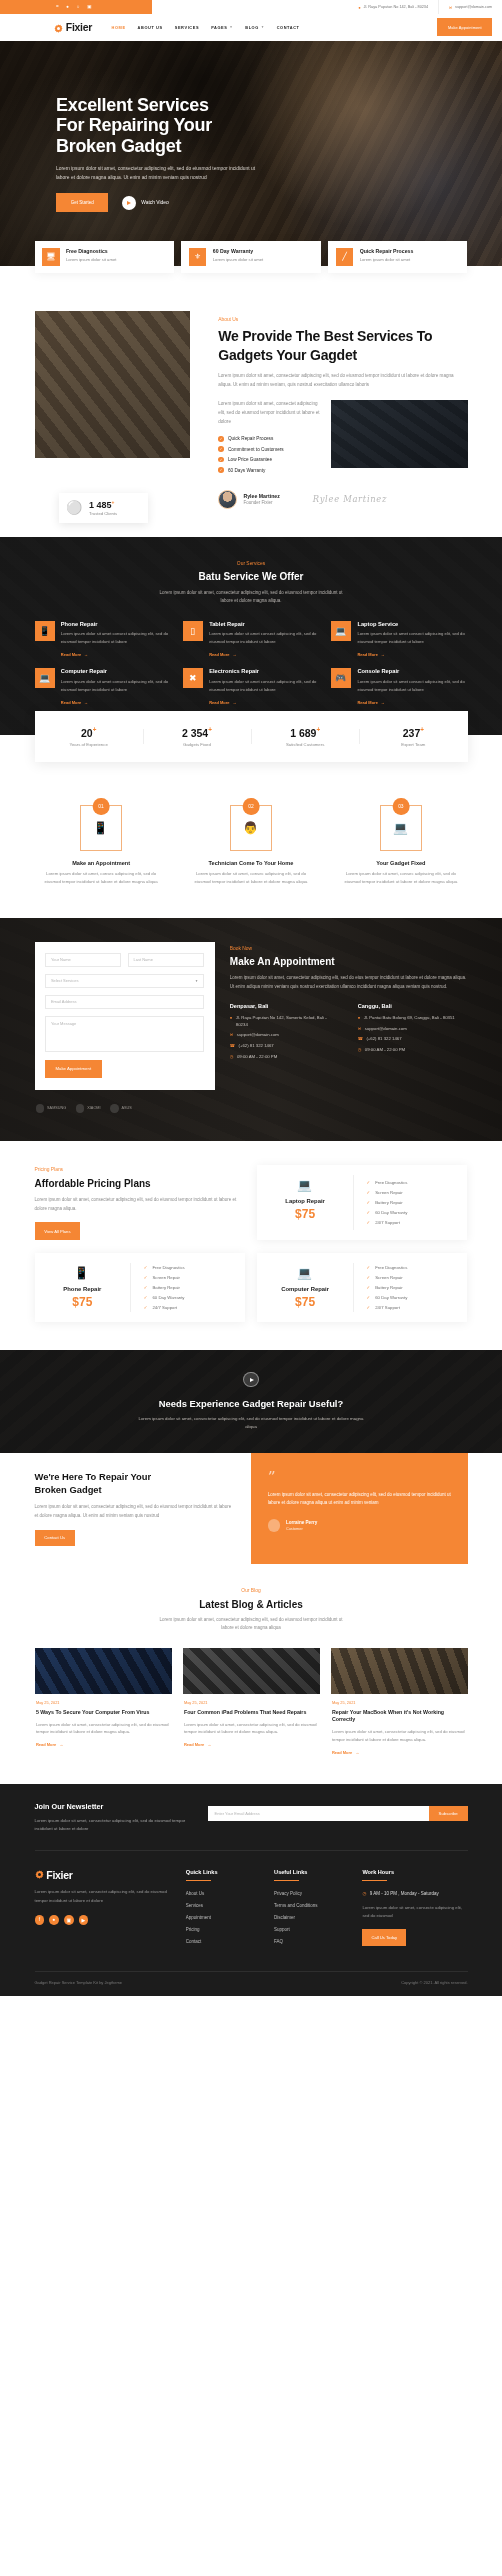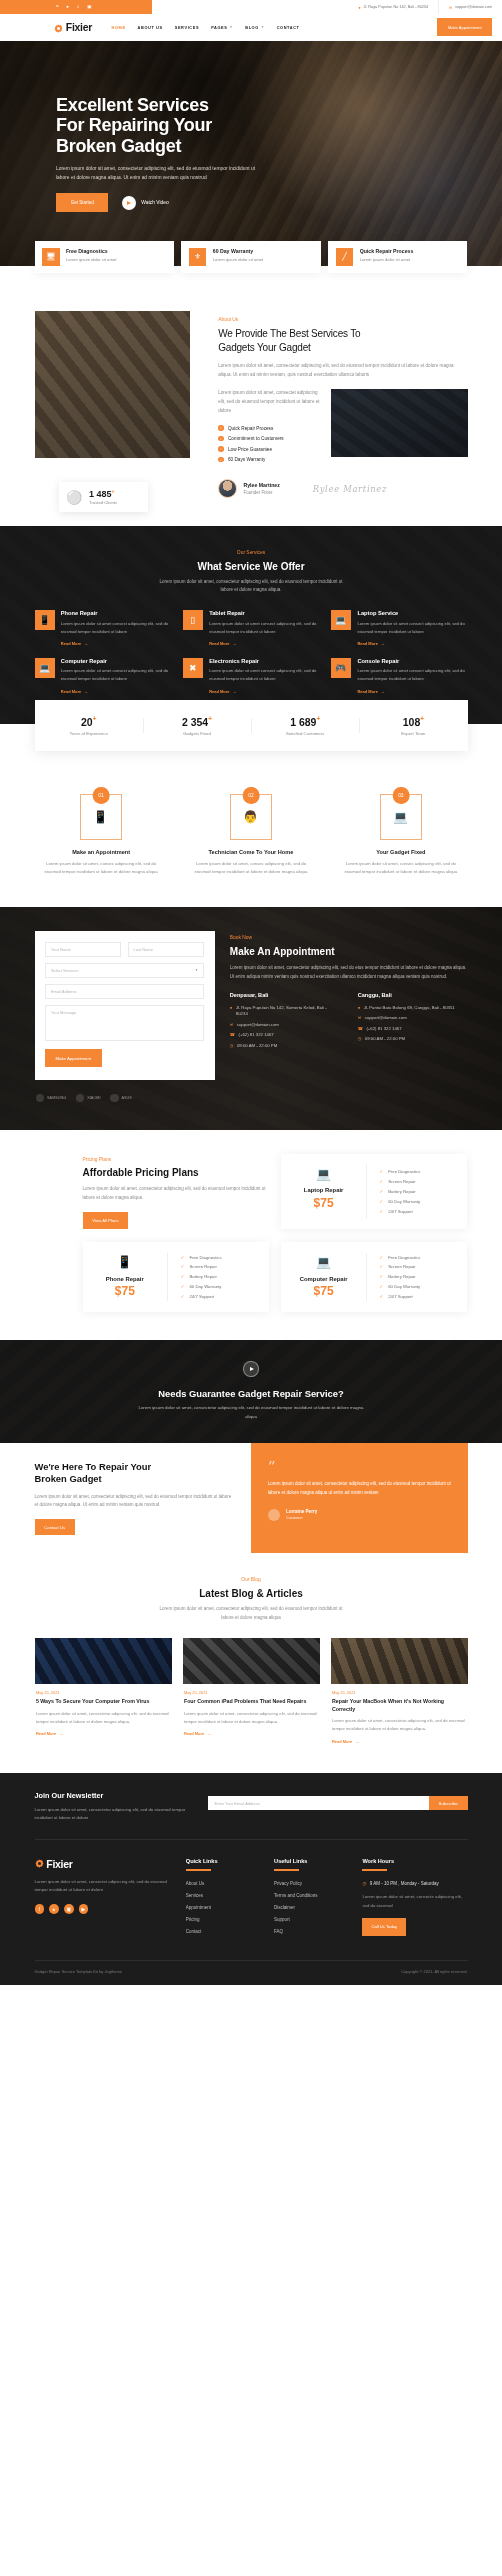--- a/index.html
+++ b/index.html
@@ -96,21 +96,21 @@
     padding: 7px 7.7px; box-shadow: 0 2.1px 9.8px rgba(0,0,0,.10);
     display: flex; align-items: center; gap: 6.3px;
   }
   .stat-ico { color: #F58634; font-size: 13.3px; line-height: 1; }
   .stat-num { font-size: 9px; font-weight: bold; color: #1b1b1b; position: relative; }
   .stat-num sup { color: #F58634; font-size: 4.9px; top: -3.5px; }
   .stat-lbl { font-size: 4.2px; color: #8b8b8b; margin-top: 0.7px; }
 
   .about-right { flex: 1; padding-top: 5.6px; }
   .eyebrow { color: #F58634; font-size: 4.9px; margin-bottom: 5.6px; }
-  .sec-title { font-size: 10px; line-height: 1.33; color: #141414; font-weight: normal; letter-spacing: -0.2px; }
+  .sec-title { font-size: 14px; line-height: 1.33; color: #141414; font-weight: bold; letter-spacing: -0.2px; }
   .about-right > p.lead { font-size: 4.6px; line-height: 1.95; color: #8d8d8d; margin-top: 7.7px; }
   .about-cols { display: flex; gap: 9.8px; margin-top: 9.8px; }
   .about-c1 { width: 103px; }
   .about-c1 p { font-size: 4.6px; line-height: 1.95; color: #8d8d8d; }
   .chk-list { margin-top: 9px; display: flex; flex-direction: column; gap: 4.9px; }
   .chk { display: flex; align-items: center; gap: 4.2px; font-size: 4.7px; color: #262626; }
   .chk-ico { width: 5.6px; height: 5.6px; border-radius: 50%; background: #F58634; color: #fff; font-size: 3.5px; display: flex; align-items: center; justify-content: center; flex: none; }
   .about-img2 {
     flex: 1; height: 68px;
     background:
@@ -201,21 +201,21 @@
   .loc-grid { display: flex; gap: 18px; margin-top: 11px; }
   .loc { flex: 1; }
   .loc h5 { font-size: 5.6px; color: #fff; margin-bottom: 6.3px; }
   .loc-row { display: flex; gap: 3.5px; font-size: 4.3px; color: #c6c1bc; margin-bottom: 4.2px; line-height: 1.5; }
   .loc-ico { color: #F58634; font-size: 4.2px; flex: none; }
   .brands { display: flex; align-items: center; justify-content: space-between; gap: 9.8px; margin-top: 14px; padding-left: 1.4px; }
   .brand { font-size: 3.8px; color: #9b9691; display: flex; align-items: center; gap: 2.8px; }
   .brand-dot { width: 8.4px; height: 8.4px; border-radius: 50%; background: rgba(255,255,255,.14); }
 
   
-  .pricing { padding: 24px 0 28px; margin-left: 48px; }
+  .pricing { padding: 24px 0 28px; }
   .price-grid { display: flex; flex-wrap: wrap; gap: 12.6px; }
   .price-intro { width: calc(50% - 6.3px); padding-top: 2.8px; }
   .price-intro h2 { font-size: 10px; color: #141414; font-weight: bold; }
   .price-intro p { font-size: 4.5px; line-height: 1.95; color: #8d8d8d; margin-top: 7px; }
   .btn-plans { background: #F58634; color: #fff; border: 0; font-size: 4.2px; padding: 6.3px 9.8px; margin-top: 9px; cursor: pointer; }
   .pcard { width: calc(50% - 6.3px); background: #fff; box-shadow: 0 1.4px 9.8px rgba(0,0,0,.07); display: flex; padding: 10.5px 0; }
   .pcard-l { width: 46%; text-align: center; border-right: 0.7px solid #efefef; padding: 2.8px 0; }
   .pcard-ico { font-size: 12px; color: #F58634; }
   .pcard h4 { font-size: 5.9px; color: #1b1b1b; margin-top: 6.3px; }
   .pcard-price { font-size: 12px; color: #F58634; font-weight: bold; margin-top: 2.8px; }
@@ -449,21 +449,21 @@
         <div class="signature">Rylee Martinez</div>
       </div>
     </div>
   </div>
 </div>
 
 <div class="services">
   <div class="wrap">
     <div class="sec-head">
       <div class="eyebrow">Our Services</div>
-      <h2>What Service We Offer</h2>
+      <h2>Batu Service We Offer</h2>
       <p>Lorem ipsum dolor sit amet, consectetur adipiscing elit, sed do eiusmod tempor incididunt ut labore et dolore magna aliqua.</p>
     </div>
     <div class="svc-grid">
       <div class="svc">
         <div class="svc-ico">📱</div>
         <div><h4>Phone Repair</h4>
         <p>Lorem ipsum dolor sit amet consect adipiscing elit, sed do eiusmod tempor incididunt ut labore</p>
         <a class="readmore">
               <span>Read More</span>
               <span>→</span>
@@ -526,21 +526,21 @@
     </div>
     <div class="stat-col">
       <div class="stat-big"><span>2 354</span><sup>+</sup></div>
       <div class="stat-cap">Gadgets Fixed</div>
     </div>
     <div class="stat-col">
       <div class="stat-big"><span>1 689</span><sup>+</sup></div>
       <div class="stat-cap">Satisfied Customers</div>
     </div>
     <div class="stat-col">
-      <div class="stat-big"><span>108</span><sup>+</sup></div>
+      <div class="stat-big"><span>237</span><sup>+</sup></div>
       <div class="stat-cap">Expert Team</div>
     </div>
   </div>
 </div>
 
 <div class="wrap">
   <div class="process">
     <div class="proc-grid">
       <div class="proc">
         <div class="proc-box">
@@ -746,21 +746,21 @@
         </div>
       </div>
     </div>
   </div>
 </div>
 
 <div class="ctavid">
   <span class="play-circ">
       <span class="play-tri"></span>
     </span>
-  <h2>Needs Guarantee Gadget Repair Service?</h2>
+  <h2>Needs Experience Gadget Repair Useful?</h2>
   <p>Lorem ipsum dolor sit amet, consectetur adipiscing elit, sed do eiusmod tempor incididunt ut labore et dolore magna aliqua</p>
 </div>
 
 <div class="wrap">
   <div class="quote">
     <div class="quote-l">
       <h2>
         <span>We're Here To Repair Your</span><br>
         <span>Broken Gadget</span>
       </h2>

